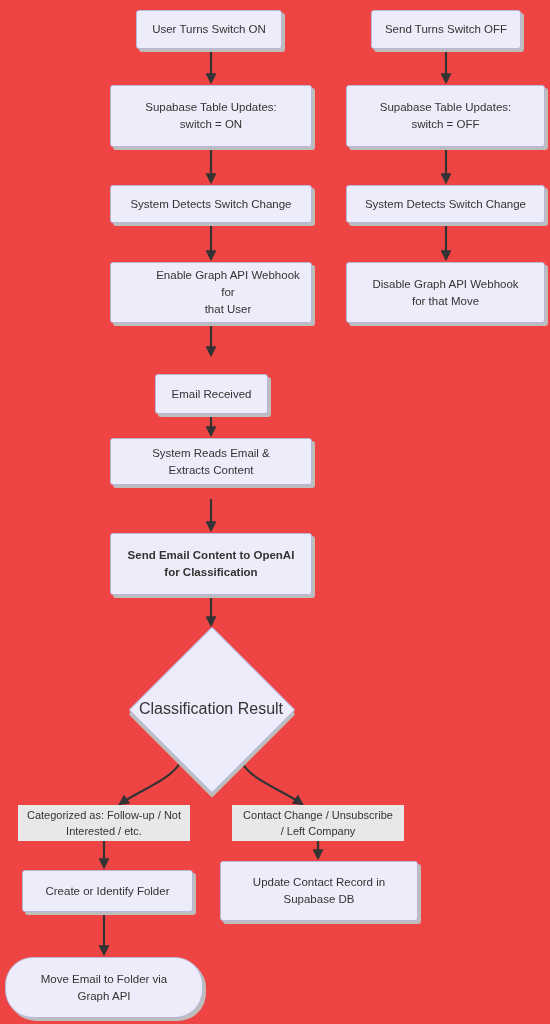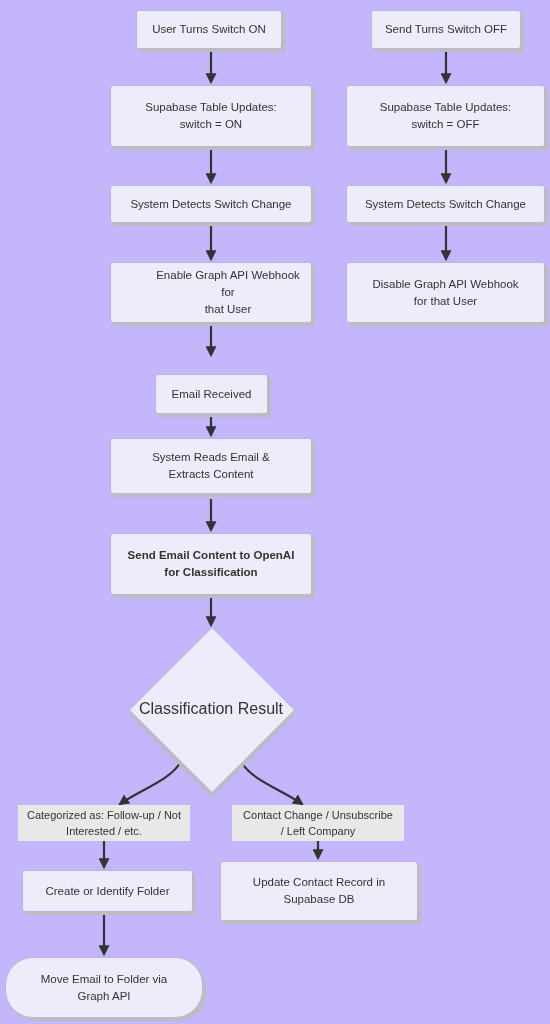--- a/index.html
+++ b/index.html
@@ -4,21 +4,21 @@
 <style>
   html, body {
     margin: 0;
     padding: 0;
     background: #000000;
   }
   #canvas {
     position: relative;
     width: 550px;
     height: 1024px;
-    background: #c4b5fd;
+    background: #ef4444;
     overflow: hidden;
     font-family: "Liberation Sans", sans-serif;
   }
   #edges {
     position: absolute;
     left: 0;
     top: 0;
     width: 550px;
     height: 1024px;
     pointer-events: none;
@@ -135,21 +135,21 @@
 
   <div class="node" style="left:110px; top:262px; width:202px; height:61px;padding-left:40px;">
     <span class="node-label">Enable Graph API Webhook for
 that User</span>
   </div>
 
   <div class="node" style="left:155px; top:358px; width:113px; height:40px;margin-top:16px;">
     <span class="node-label">Email Received</span>
   </div>
 
-  <div class="node" style="left:110px; top:438px; width:202px; height:56px;">
+  <div class="node" style="left:110px; top:438px; width:202px; height:47px;">
     <span class="node-label">System Reads Email &amp;
 Extracts Content</span>
   </div>
 
   <div class="node" style="left:110px; top:533px; width:202px; height:62px;font-weight:bold;">
     <span class="node-label">Send Email Content to OpenAI
 for Classification</span>
   </div>
 
   <div class="diamond-wrap" style="left:153px; top:651px; width:116px; height:116px;">
@@ -189,16 +189,16 @@
     <span class="node-label">Supabase Table Updates:
 switch = OFF</span>
   </div>
 
   <div class="node" style="left:346px; top:185px; width:199px; height:38px;">
     <span class="node-label">System Detects Switch Change</span>
   </div>
 
   <div class="node" style="left:346px; top:262px; width:199px; height:61px;">
     <span class="node-label">Disable Graph API Webhook
-for that User</span>
+for that Move</span>
   </div>
 
 </div>
 
 </body></html>

